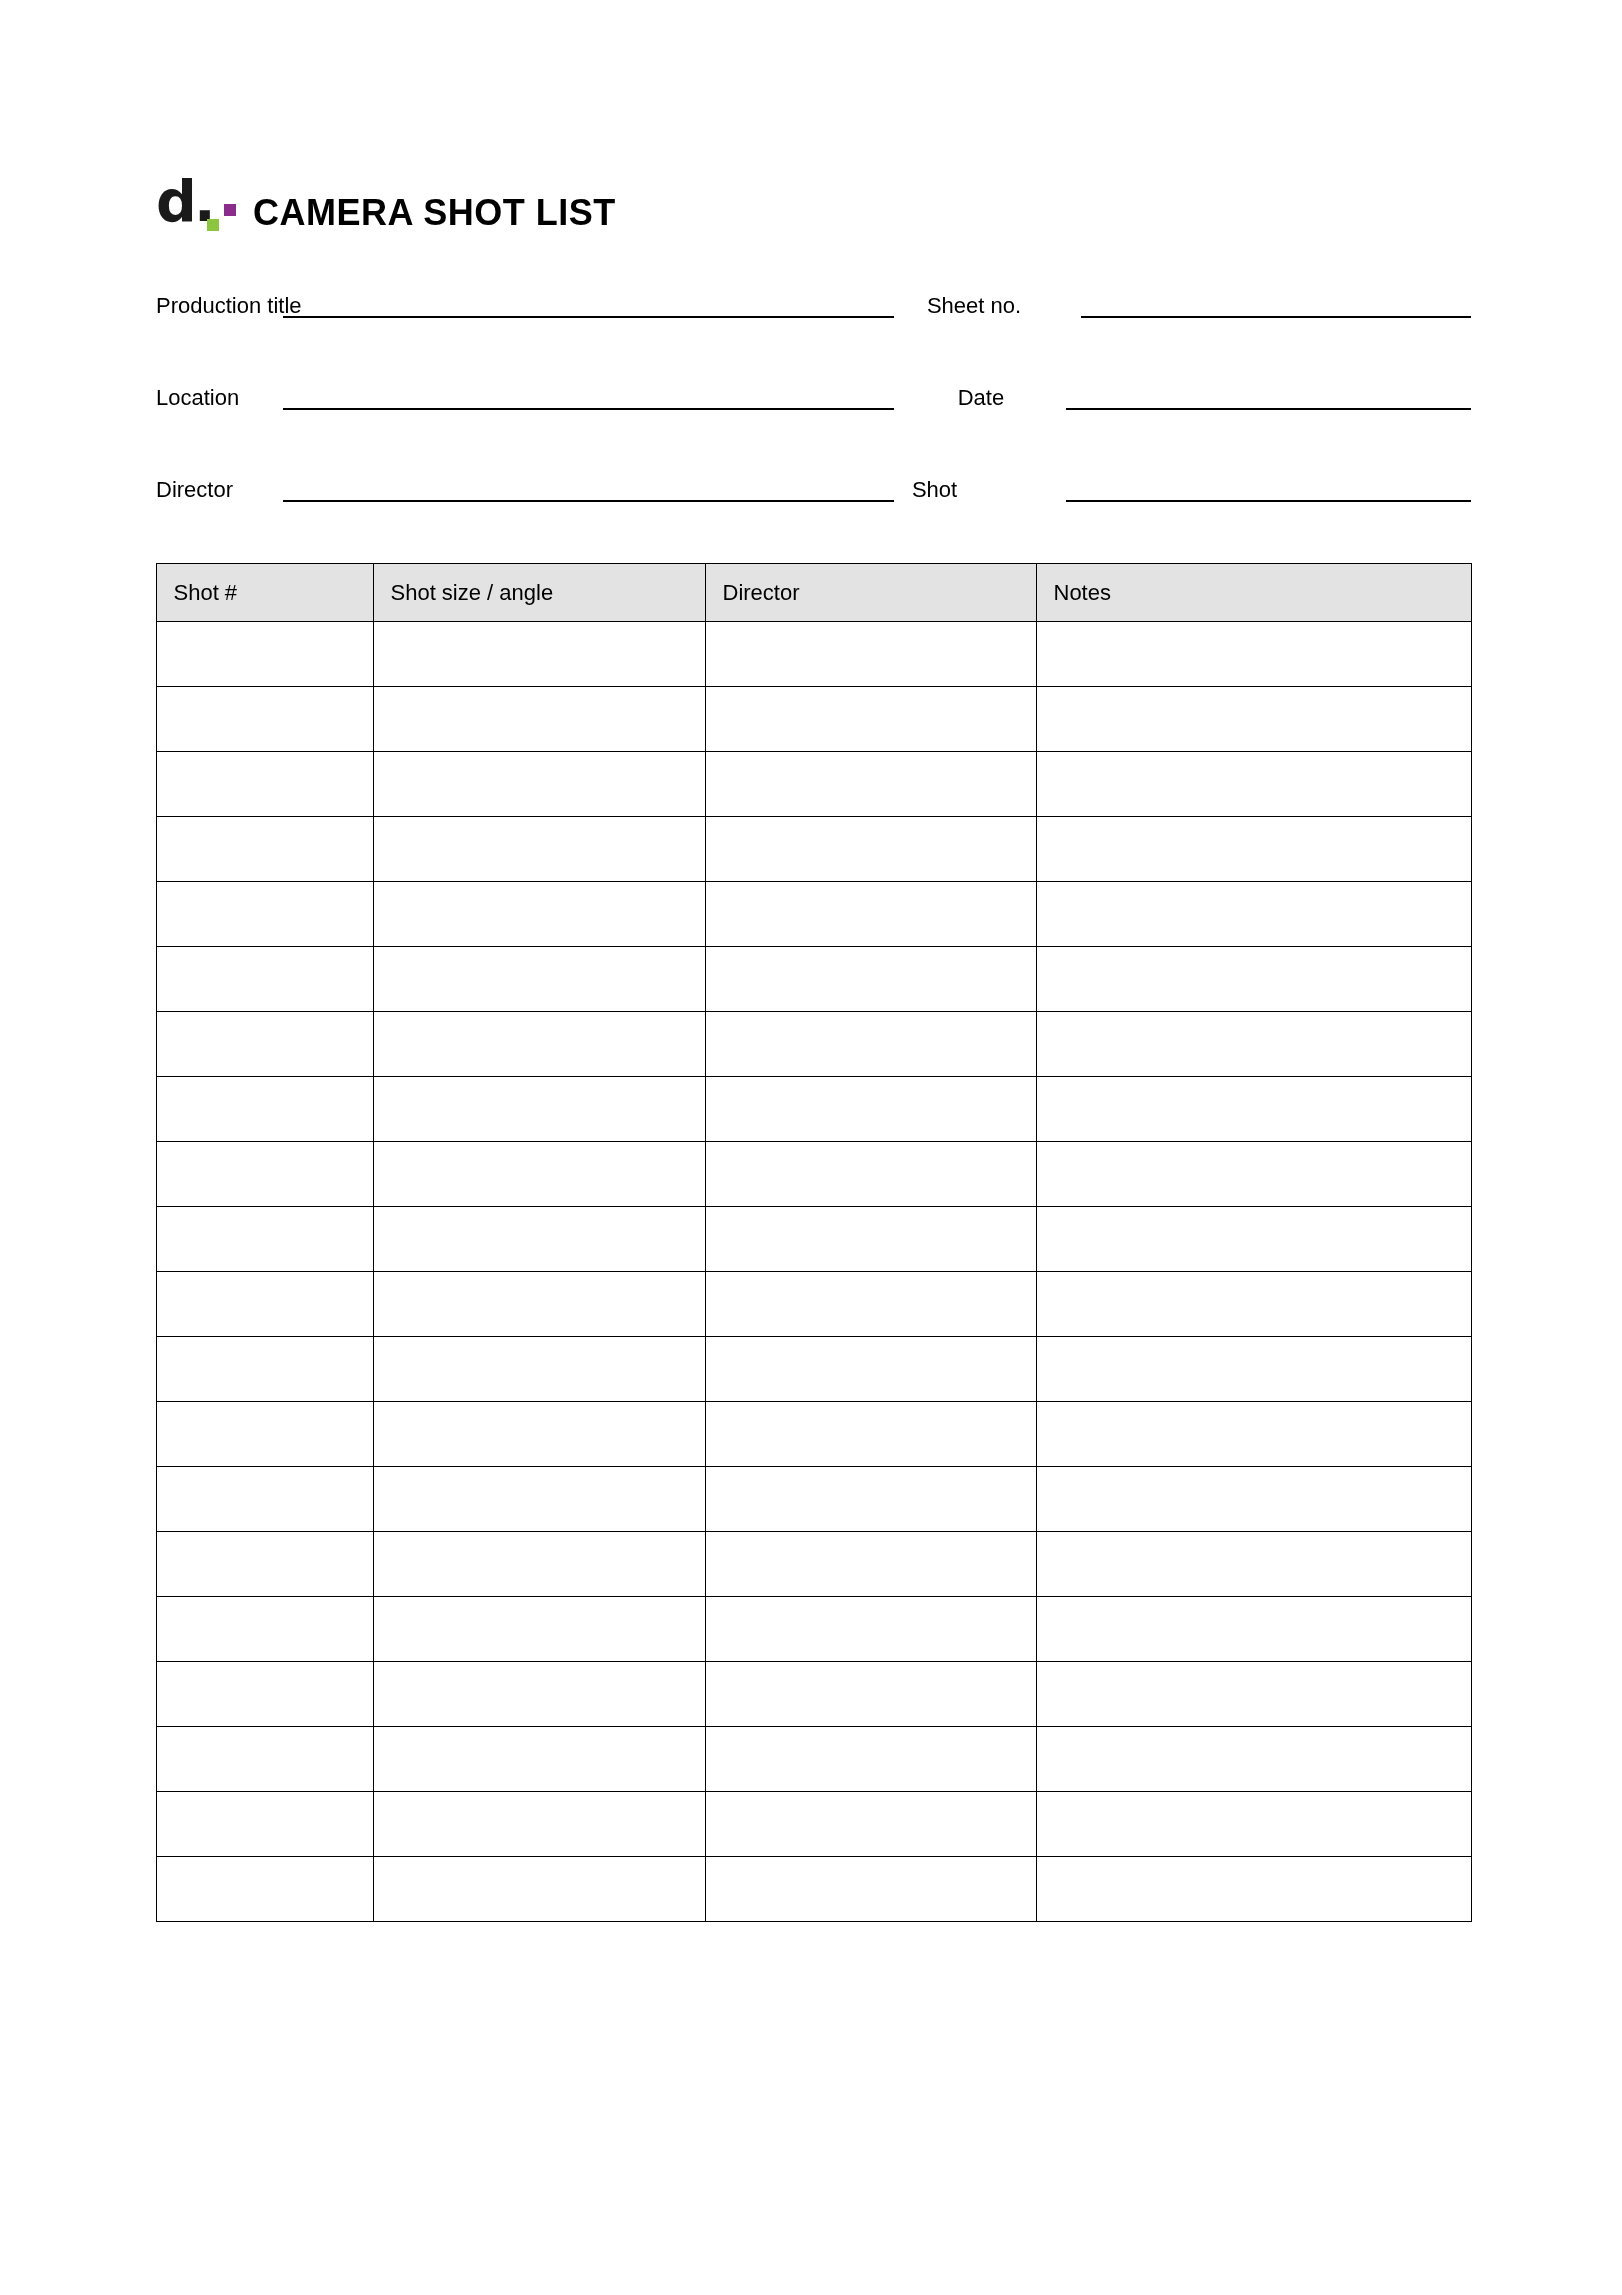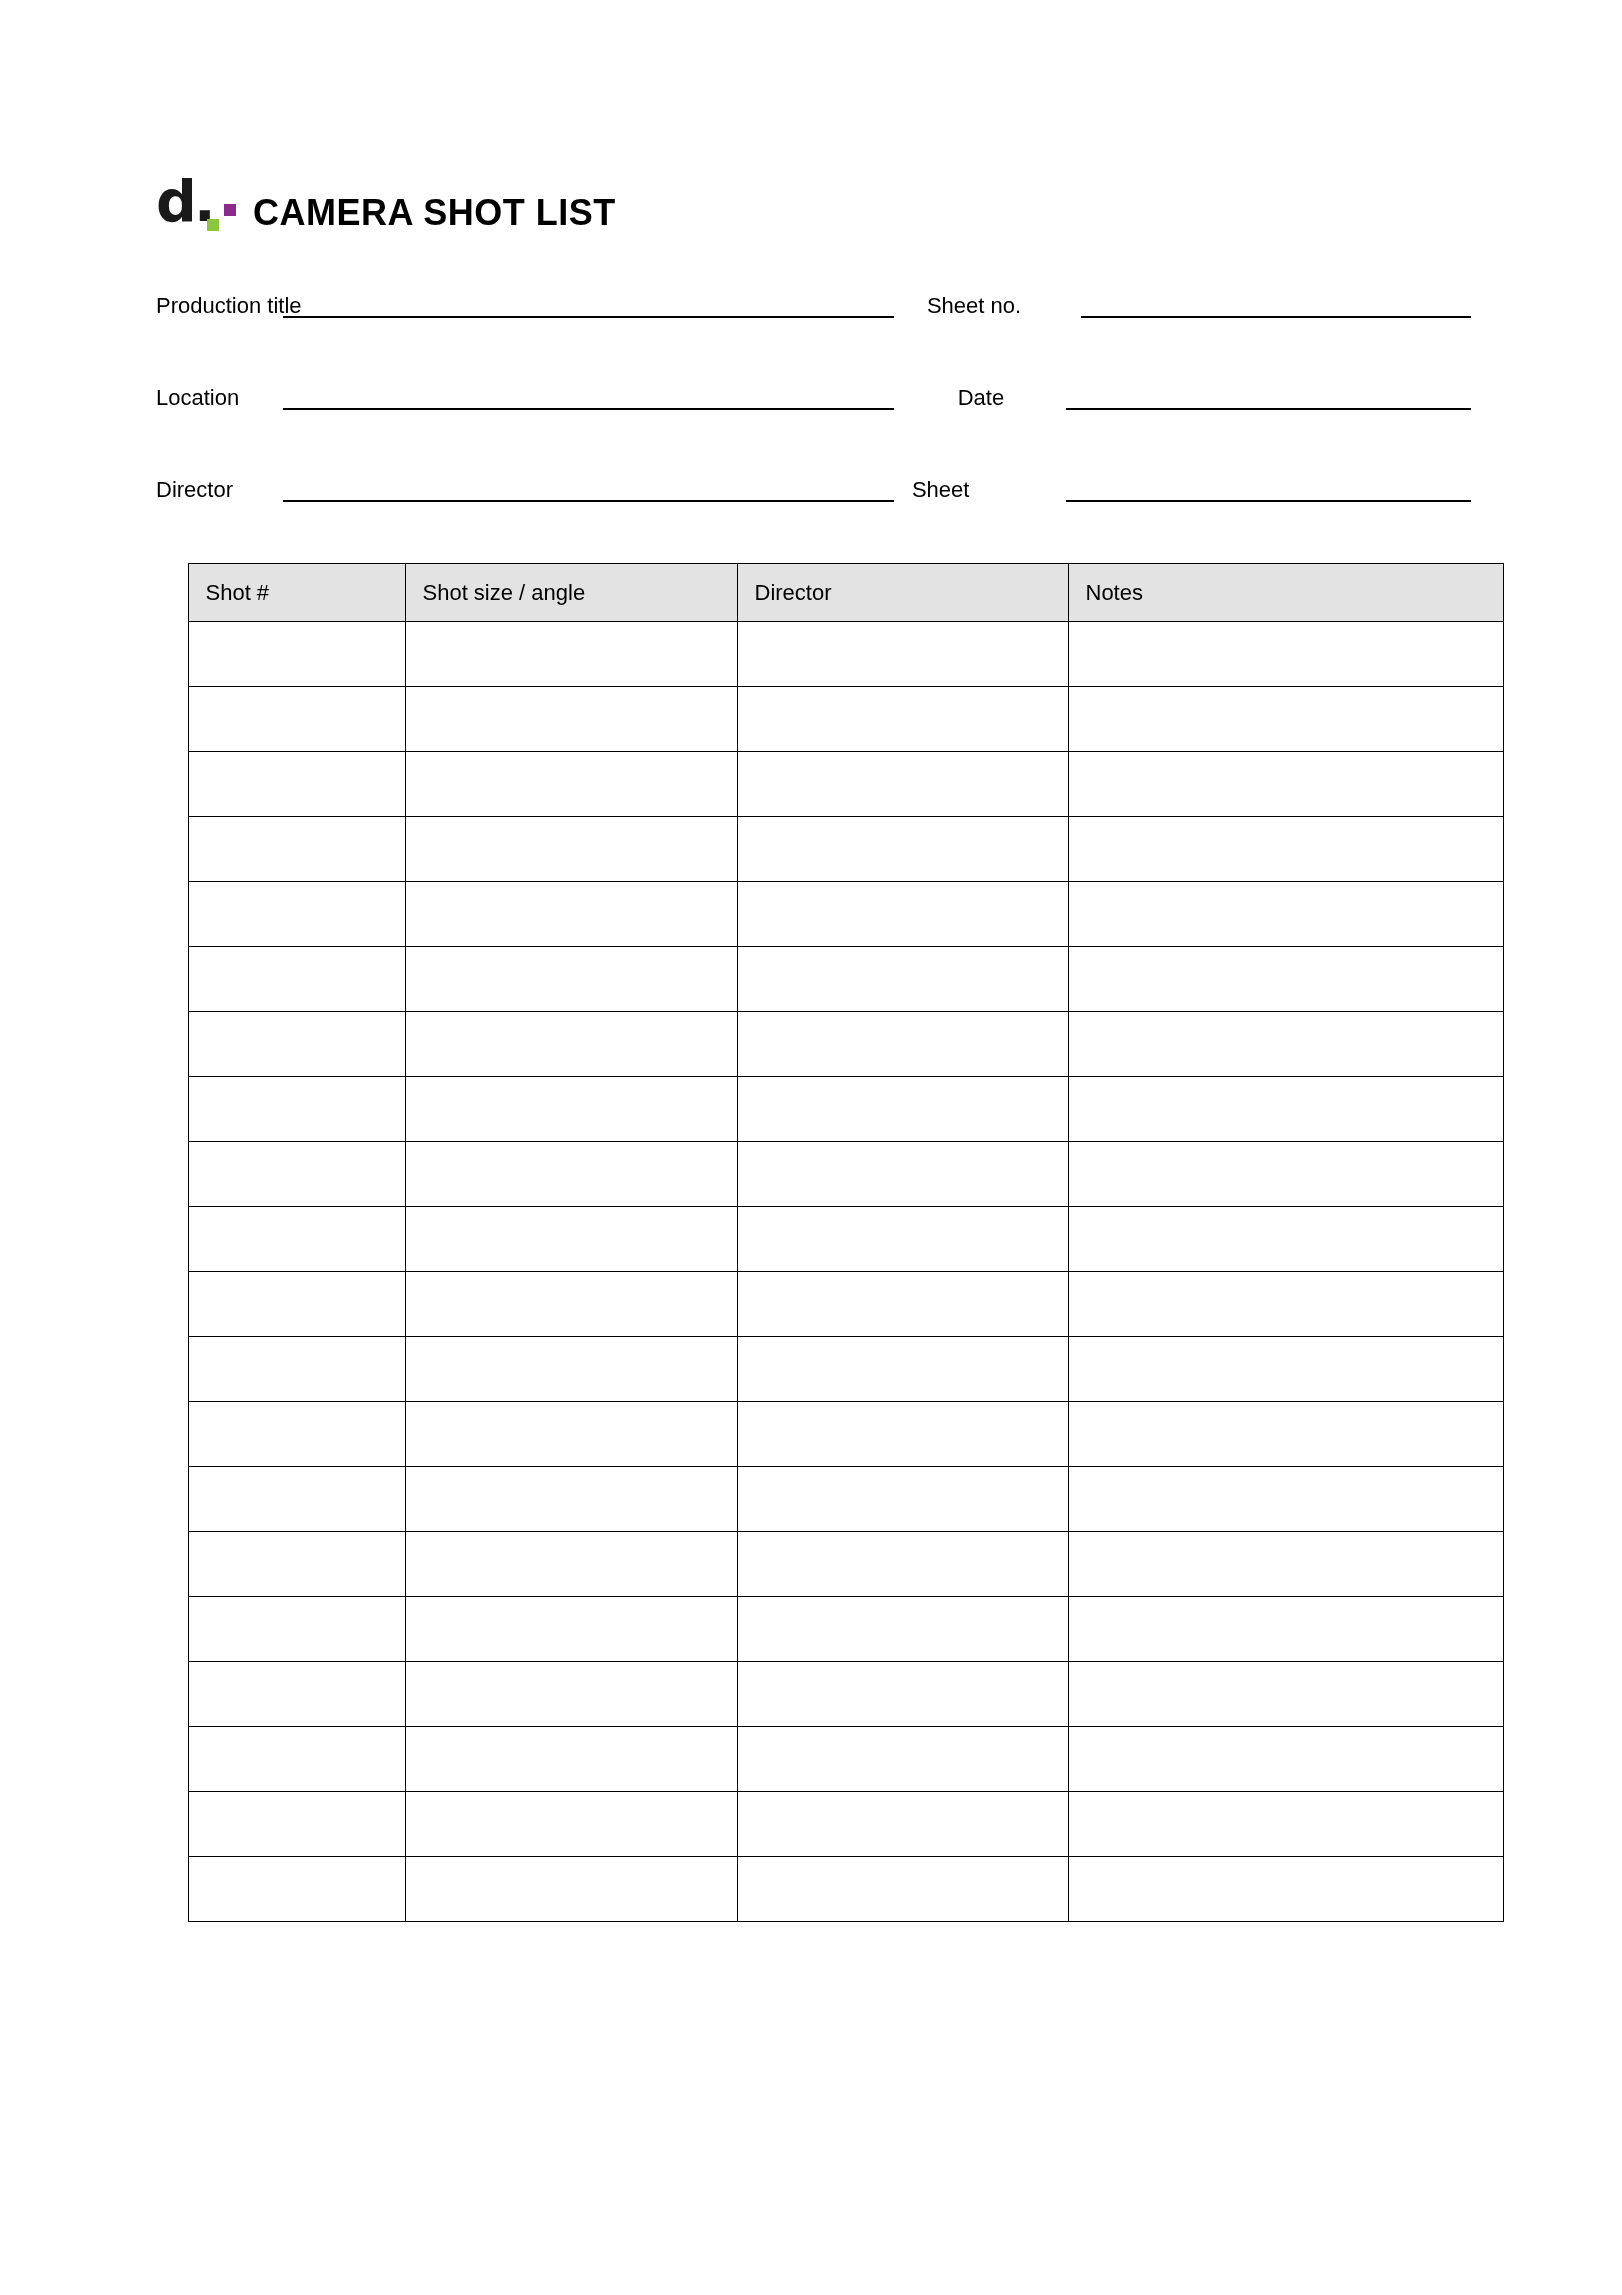--- a/index.html
+++ b/index.html
@@ -109,21 +109,20 @@
   .lbl-sheet { width: 138px; margin-left: 15px; }
   .lbl-date  { width: 138px; text-align: center; }
   .lbl-scene { width: 138px; }
 
   
   table.shotlist {
     margin-top: 37px;
     width: 1315px;
     border-collapse: collapse;
     table-layout: fixed;
-    margin-left: 32px;
   }
   table.shotlist th,
   table.shotlist td {
     border: 1.8px solid #000000;
     padding: 0;
   }
   table.shotlist th {
     background: #e3e3e3;
     text-align: left;
     font-weight: normal;
@@ -167,21 +166,21 @@
       <div class="meta-row">
         <div class="meta-label lbl-dir">Location</div>
         <div class="meta-rule rule-a"></div>
         <div class="meta-label lbl-date">Date</div>
         <div class="meta-rule rule-b"></div>
       </div>
 
       <div class="meta-row">
         <div class="meta-label lbl-loc">Director</div>
         <div class="meta-rule rule-a"></div>
-        <div class="meta-label lbl-scene">Sheet</div>
+        <div class="meta-label lbl-scene">Shot</div>
         <div class="meta-rule rule-b"></div>
       </div>
 
     </div>
 
     <table class="shotlist">
       <colgroup>
         <col class="c1">
           <col class="c2">
           <col class="c3">

